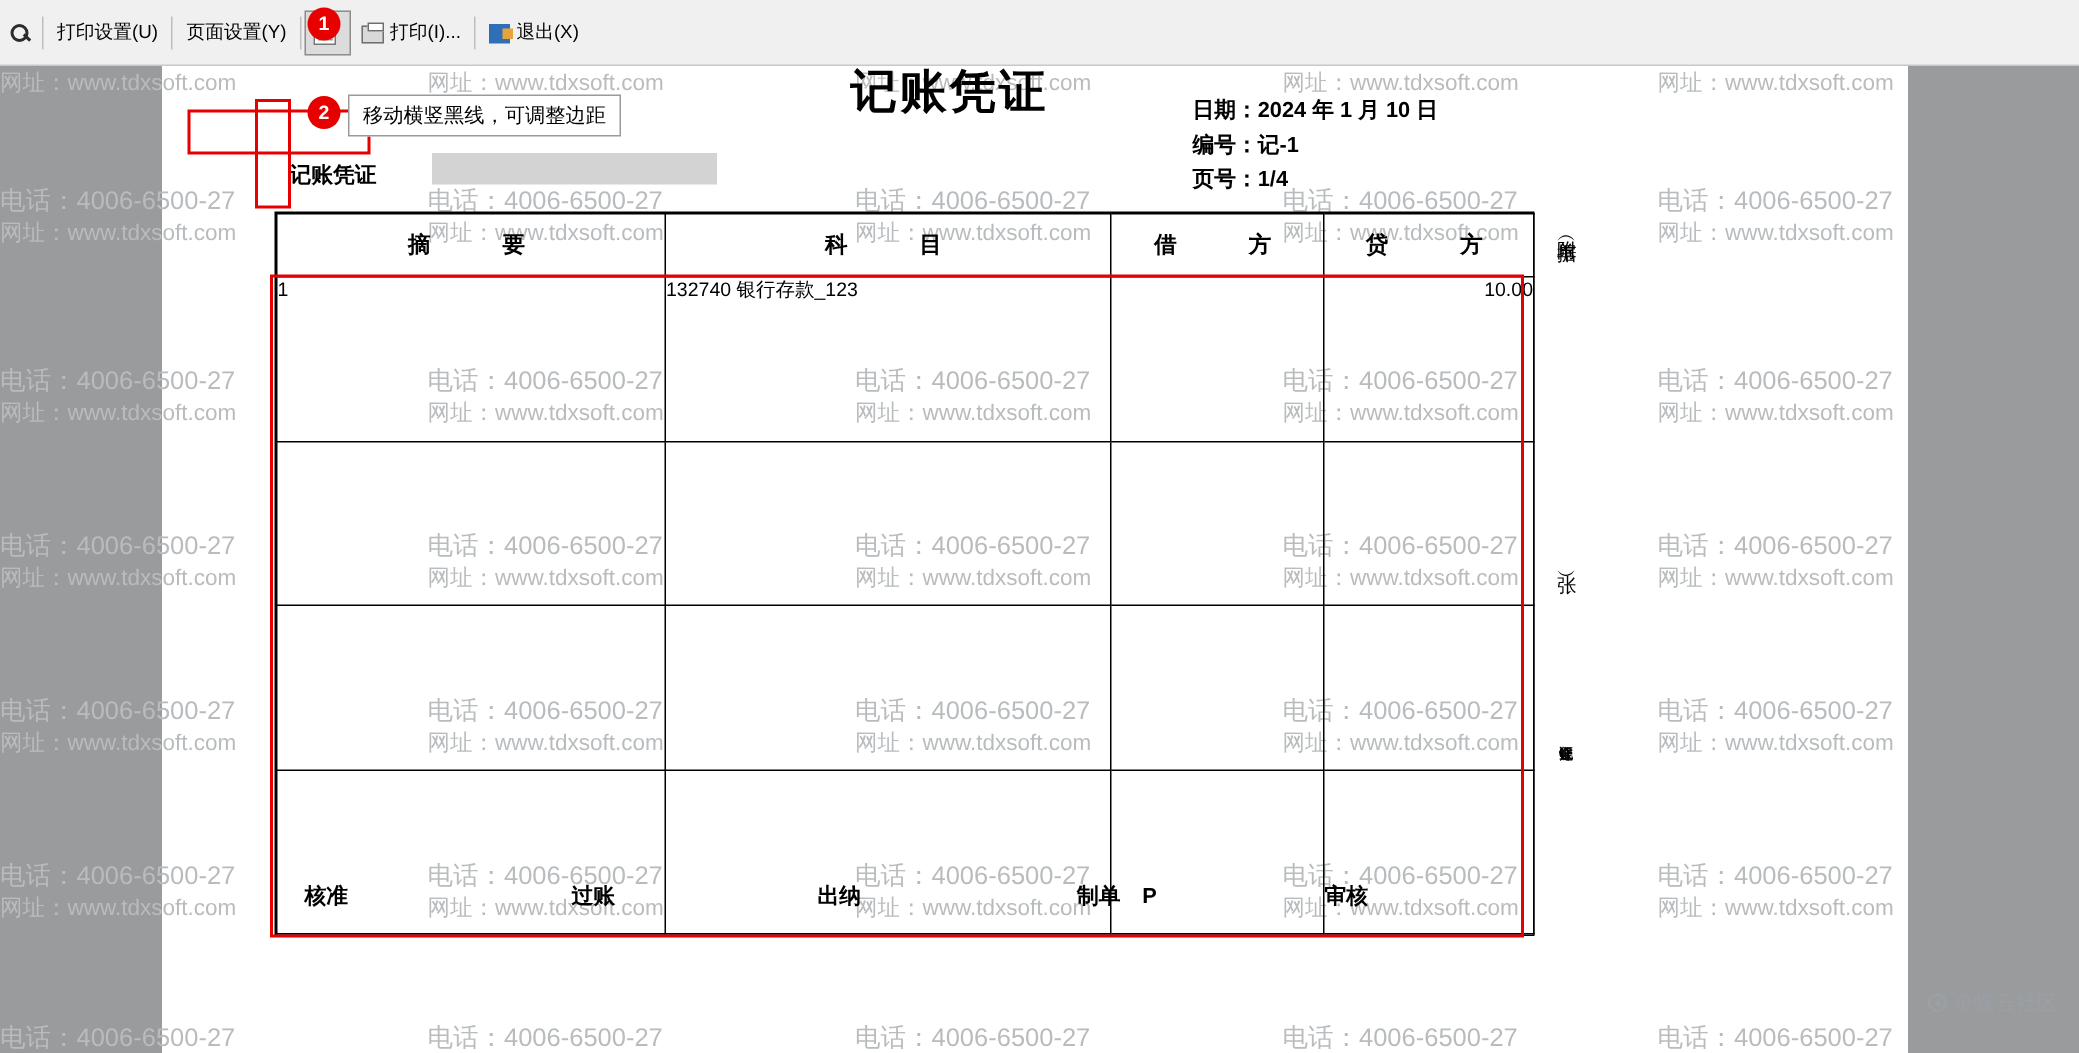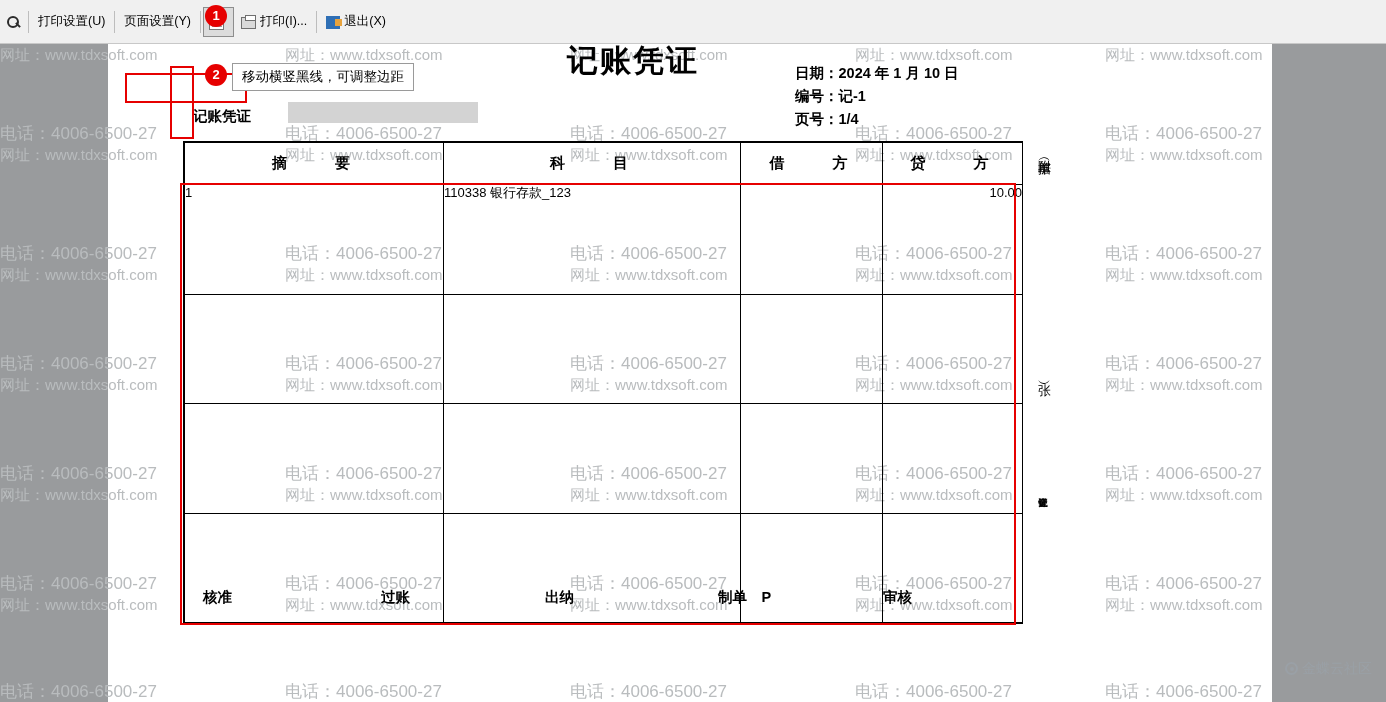--- a/index.html
+++ b/index.html
@@ -479,21 +479,21 @@
         <tr>
           <th>摘　　要</th>
           <th>科　　目</th>
           <th>借　　方</th>
           <th>贷　　方</th>
         </tr>
       </thead>
       <tbody>
         <tr style="height:68px">
           <td class="cell-text">1</td>
-          <td class="cell-text">110338 银行存款_123</td>
+          <td class="cell-text">132740 银行存款_123</td>
           <td class="amt-bottom"></td>
           <td class="amt-bottom">10.00</td>
         </tr>
         <tr style="height:68px">
           <td class="cell-text"></td>
           <td class="cell-text"></td>
           <td class="amt-bottom"></td>
           <td class="amt-bottom"></td>
         </tr>
         <tr style="height:68px">

